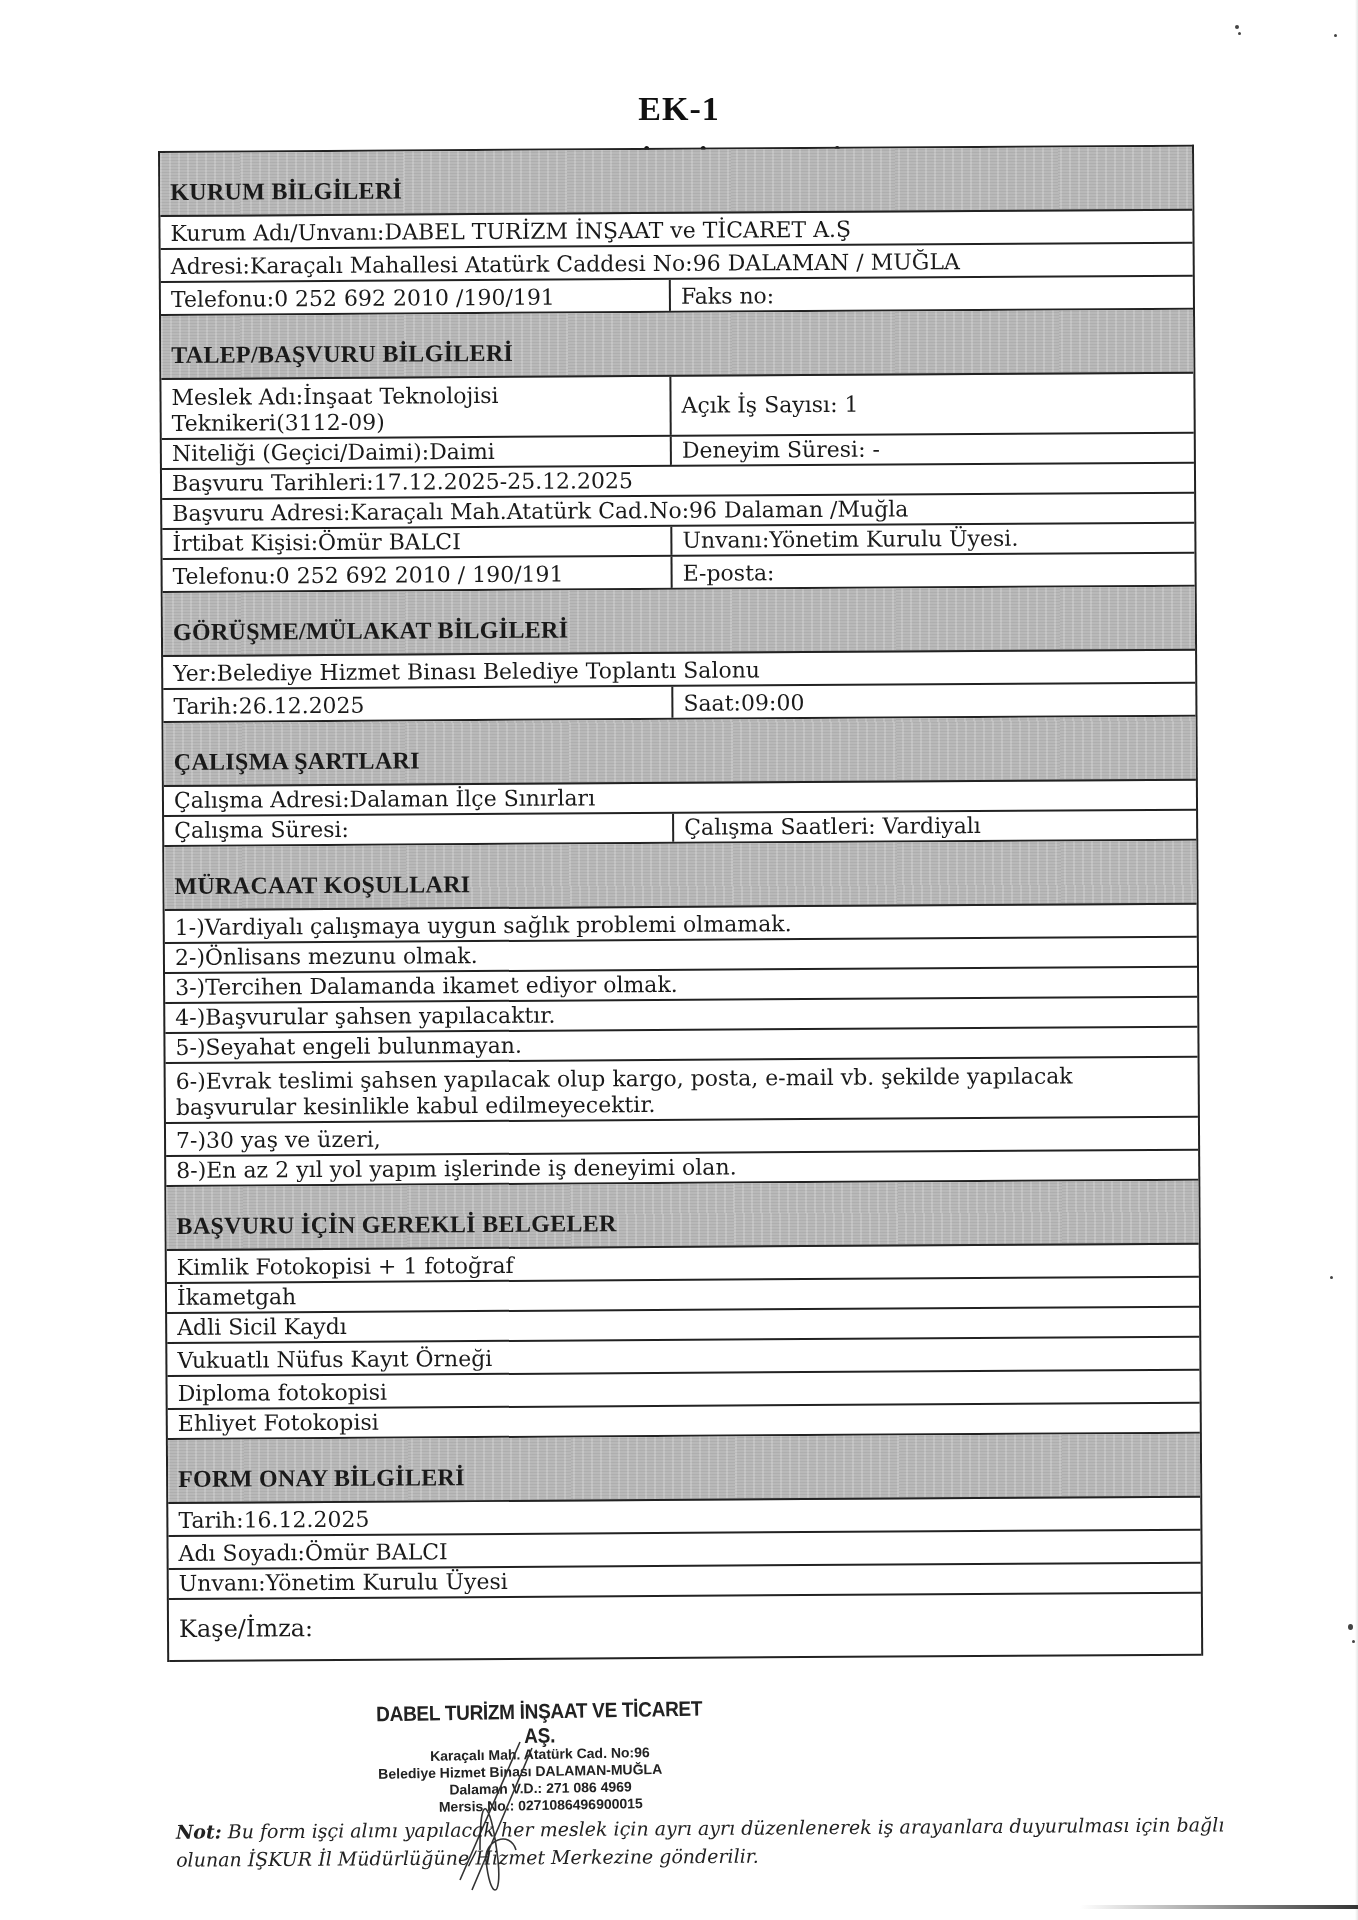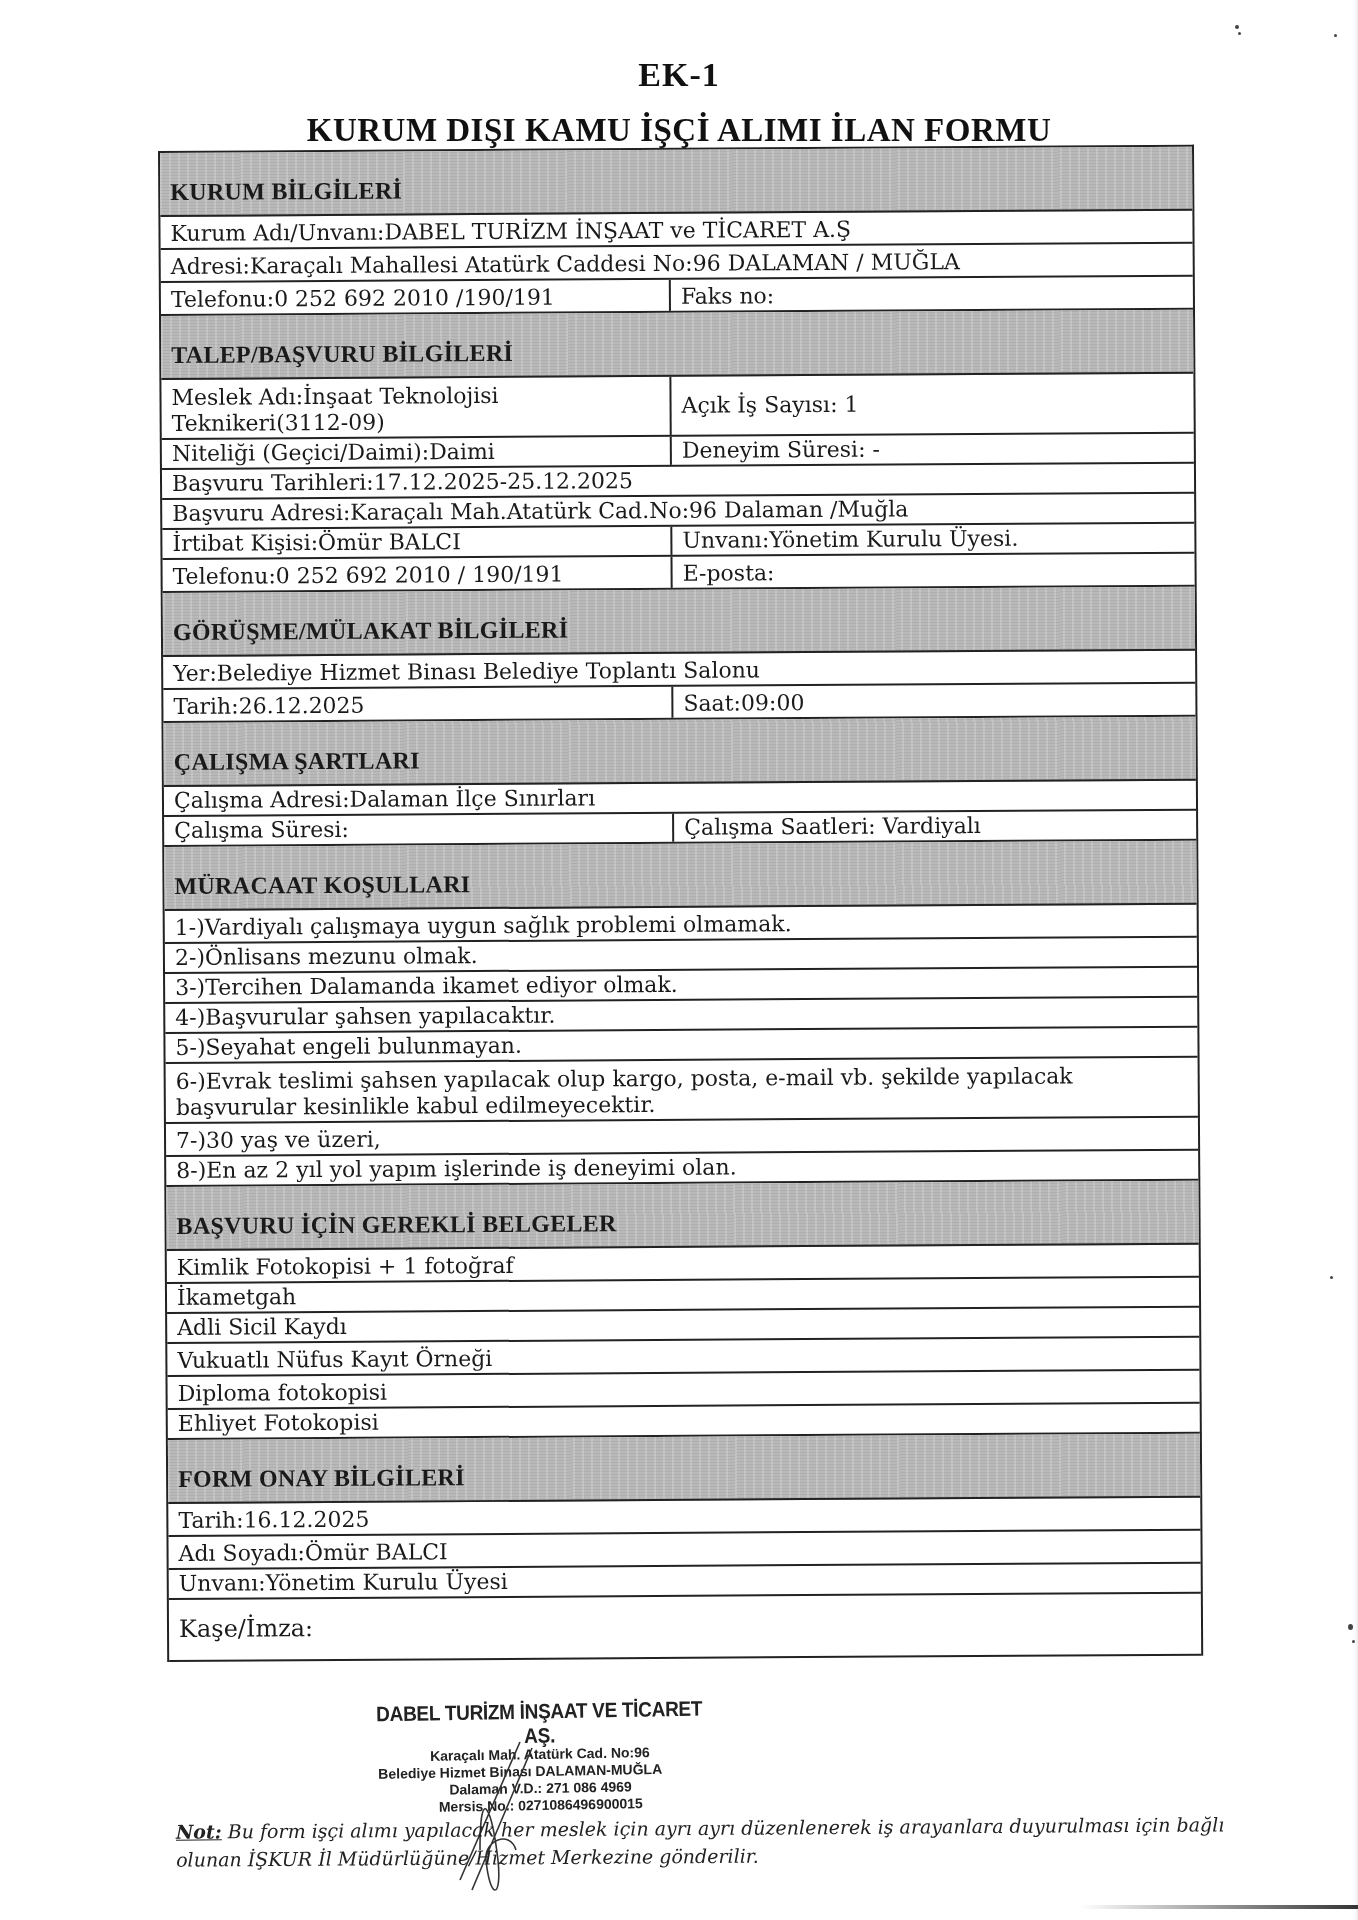--- a/index.html
+++ b/index.html
@@ -2,21 +2,21 @@
 <html><head>
 <meta charset="utf-8">
 <style>
   html, body { margin: 0; padding: 0; }
   body {
     width: 1358px; height: 1920px; background: #ffffff; position: relative; overflow: hidden;
     font-family: "DejaVu Serif", "Liberation Serif", serif; color: #1a1a1a;
   }
   .title {
     position: absolute; left: 0; width: 1358px; text-align: center;
-    font-family: "Liberation Serif", serif; font-weight: bold; color: #111;
+    font-family: "Liberation Serif", serif; font-weight: bold; color: #111; margin-top: 34px;
   }
   .t1 { top: 56px; font-size: 34px; letter-spacing: 1px; }
   .t2 { top: 112px; font-size: 33px; letter-spacing: 0.5px; }
 
   .form {
     position: absolute; left: 158px; top: 151px; width: 1032px;
     border: 2px solid #222; border-bottom: none;
     transform: rotate(-0.35deg); transform-origin: 0 0;
   }
   .row {
@@ -50,21 +50,21 @@
   }
   .stamp .s-title { font-weight: bold; font-size: 19px; letter-spacing: -0.3px; transform: scaleY(1.1); }
   .stamp .s-line { font-size: 14px; font-weight: bold; line-height: 17px; }
   .signature { position: absolute; left: 420px; top: 1740px; }
 
   .note {
     position: absolute; left: 176px; top: 1814px; width: 1050px;
     font-family: "DejaVu Serif", serif; font-style: italic; font-size: 19px; line-height: 28px; color: #222;
     transform: rotate(-0.4deg);
   }
-  .note b { font-weight: bold; text-decoration: underline; }
+  .note b { font-weight: bold; }
   .scanline { position: absolute; left: 1080px; top: 1905px; width: 278px; height: 4px; background: linear-gradient(90deg, #fff, #333); }
   .edge { position: absolute; right: 0; top: 0; width: 3px; height: 1920px; background: linear-gradient(90deg,#fff,#e6e6e6); }
   .speck { position: absolute; background: #444; border-radius: 50%; }
 </style>
 </head>
 <body>
 
 <div class="edge"></div>
 <div class="speck" style="left:1235px;top:25px;width:4px;height:4px;"></div>
 <div class="speck" style="left:1238px;top:32px;width:3px;height:3px;"></div>

